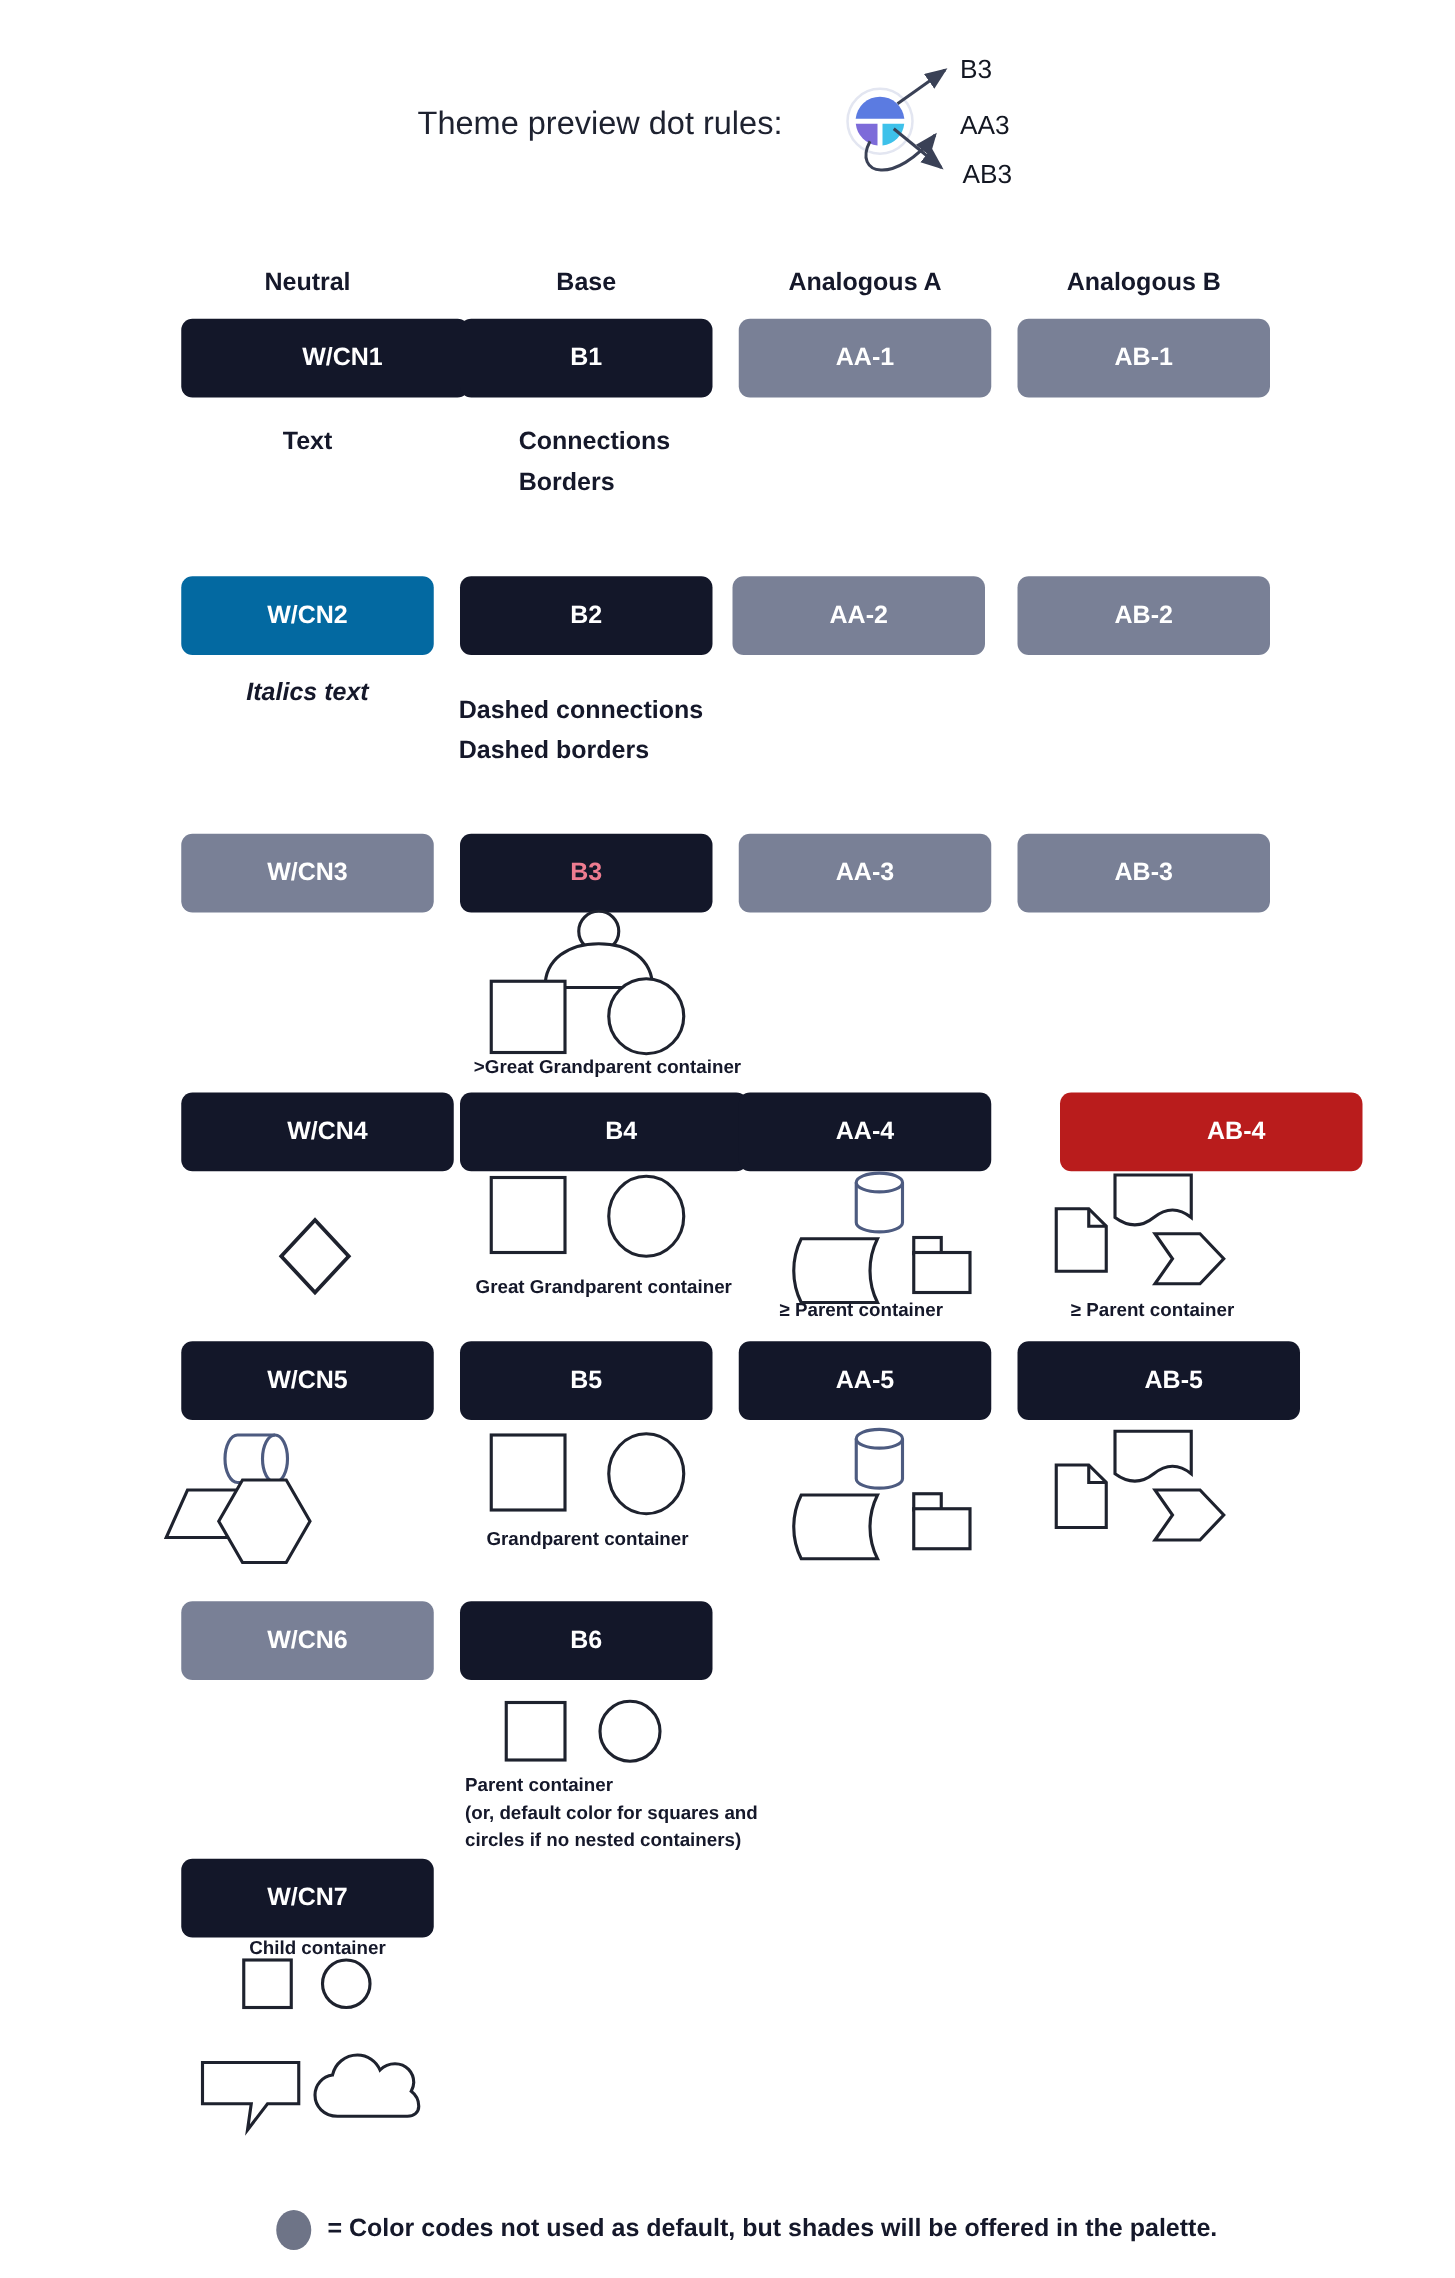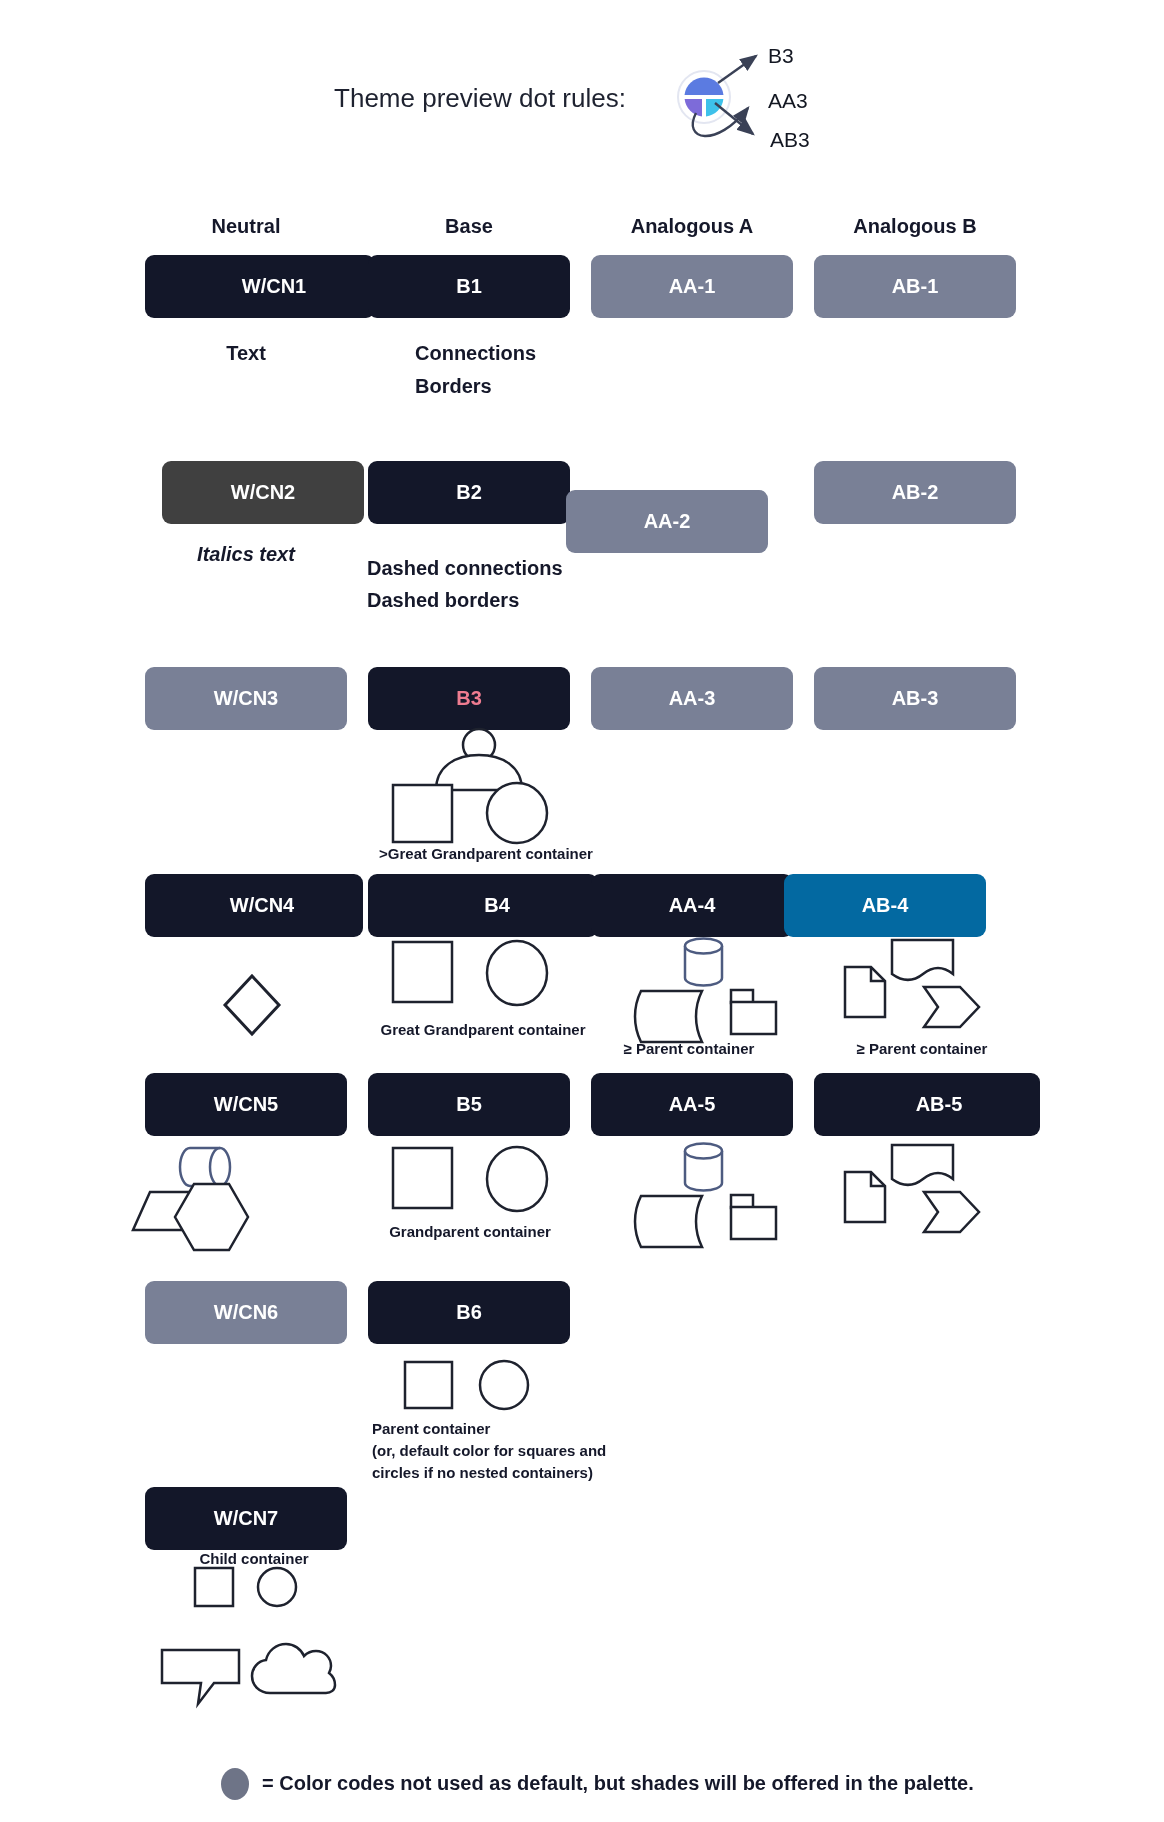--- a/index.html
+++ b/index.html
@@ -31,32 +31,32 @@
 
   <div id="grid">
       <div class="col-header" style="left: 145px; top: 215px;">Neutral</div>
       <div class="col-header" style="left: 368px; top: 215px;">Base</div>
       <div class="col-header" style="left: 591px; top: 215px;">Analogous A</div>
       <div class="col-header" style="left: 814px; top: 215px;">Analogous B</div>
       <div class="swatch" style="left: 145px; top: 255px; background: rgb(19, 23, 41); padding-left: 28px;">W/CN1</div>
       <div class="swatch" style="left: 368px; top: 255px; background: rgb(19, 23, 41);">B1</div>
       <div class="swatch" style="left: 591px; top: 255px; background: rgb(121, 128, 150);">AA-1</div>
       <div class="swatch" style="left: 814px; top: 255px; background: rgb(121, 128, 150);">AB-1</div>
-      <div class="swatch" style="left: 145px; top: 461px; background: #404040; margin-left: 17px;">W/CN2</div>
+      <div class="swatch" style="left: 145px; top: 461px; background: #0369a1;">W/CN2</div>
       <div class="swatch" style="left: 368px; top: 461px; background: rgb(19, 23, 41);">B2</div>
-      <div class="swatch" style="left: 566px; top: 461px; background: rgb(121, 128, 150); margin-top: 29px;">AA-2</div>
+      <div class="swatch" style="left: 586px; top: 461px; background: rgb(121, 128, 150);">AA-2</div>
       <div class="swatch" style="left: 814px; top: 461px; background: rgb(121, 128, 150);">AB-2</div>
       <div class="swatch" style="left: 145px; top: 667px; background: rgb(121, 128, 150);">W/CN3</div>
       <div class="swatch" style="left: 368px; top: 667px; background: rgb(19, 23, 41); color: rgb(238, 124, 144);">B3</div>
       <div class="swatch" style="left: 591px; top: 667px; background: rgb(121, 128, 150);">AA-3</div>
       <div class="swatch" style="left: 814px; top: 667px; background: rgb(121, 128, 150);">AB-3</div>
       <div class="swatch" style="left: 145px; top: 874px; background: rgb(19, 23, 41); padding-left: 16px;">W/CN4</div>
       <div class="swatch" style="left: 368px; top: 874px; background: rgb(19, 23, 41); padding-left: 28px;">B4</div>
       <div class="swatch" style="left: 591px; top: 874px; background: rgb(19, 23, 41);">AA-4</div>
-      <div class="swatch" style="left: 784px; top: 874px; background: #0369a1;">AB-4</div>
+      <div class="swatch" style="left: 848px; top: 874px; background: #b91c1c; padding-left: 40px;">AB-4</div>
       <div class="swatch" style="left: 145px; top: 1073px; background: rgb(19, 23, 41);">W/CN5</div>
       <div class="swatch" style="left: 368px; top: 1073px; background: rgb(19, 23, 41);">B5</div>
       <div class="swatch" style="left: 591px; top: 1073px; background: rgb(19, 23, 41);">AA-5</div>
       <div class="swatch" style="left: 814px; top: 1073px; background: rgb(19, 23, 41); padding-left: 24px;">AB-5</div>
       <div class="swatch" style="left: 145px; top: 1281px; background: rgb(121, 128, 150);">W/CN6</div>
       <div class="swatch" style="left: 368px; top: 1281px; background: rgb(19, 23, 41);">B6</div>
       <div class="swatch" style="left: 145px; top: 1487px; background: rgb(19, 23, 41);">W/CN7</div>
     </div>
 
   <div class="big-note center" style="left:96px;top:342px;">Text</div>

